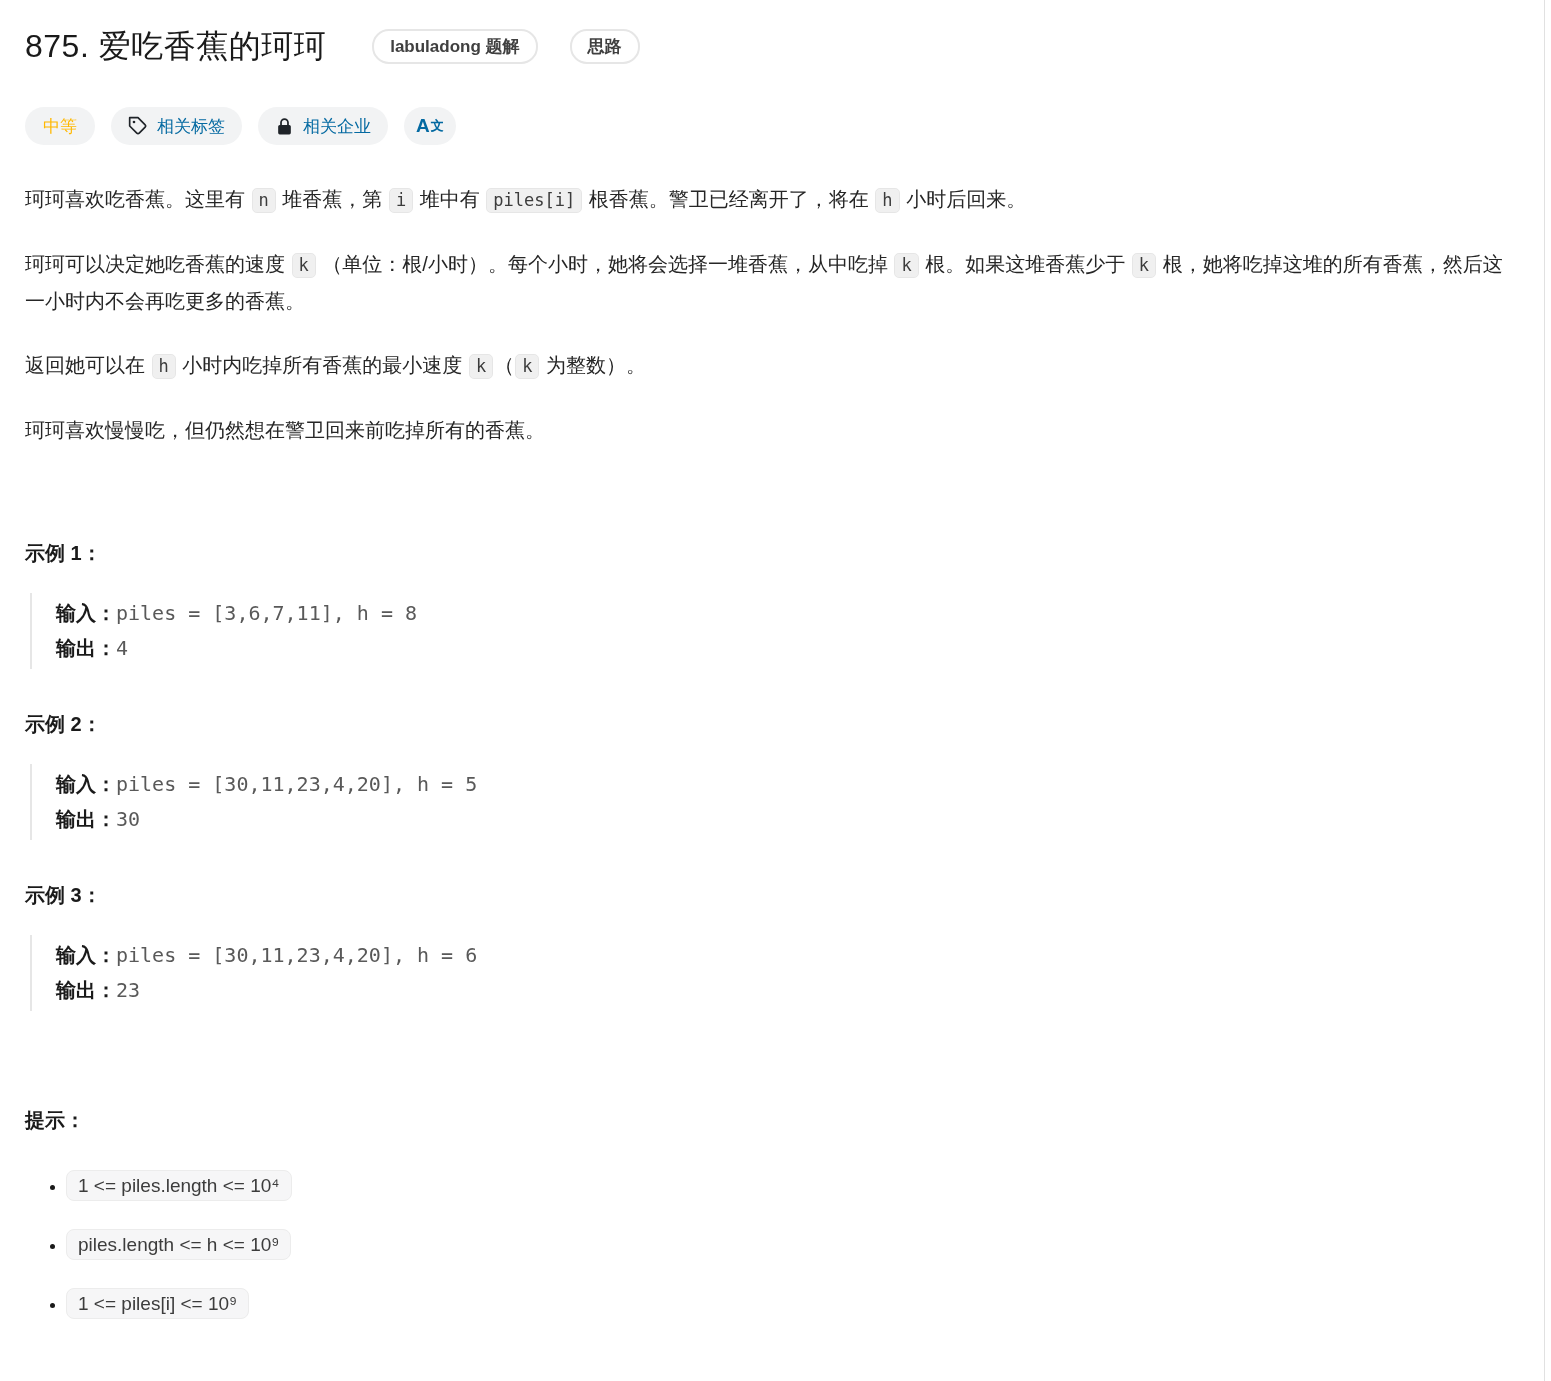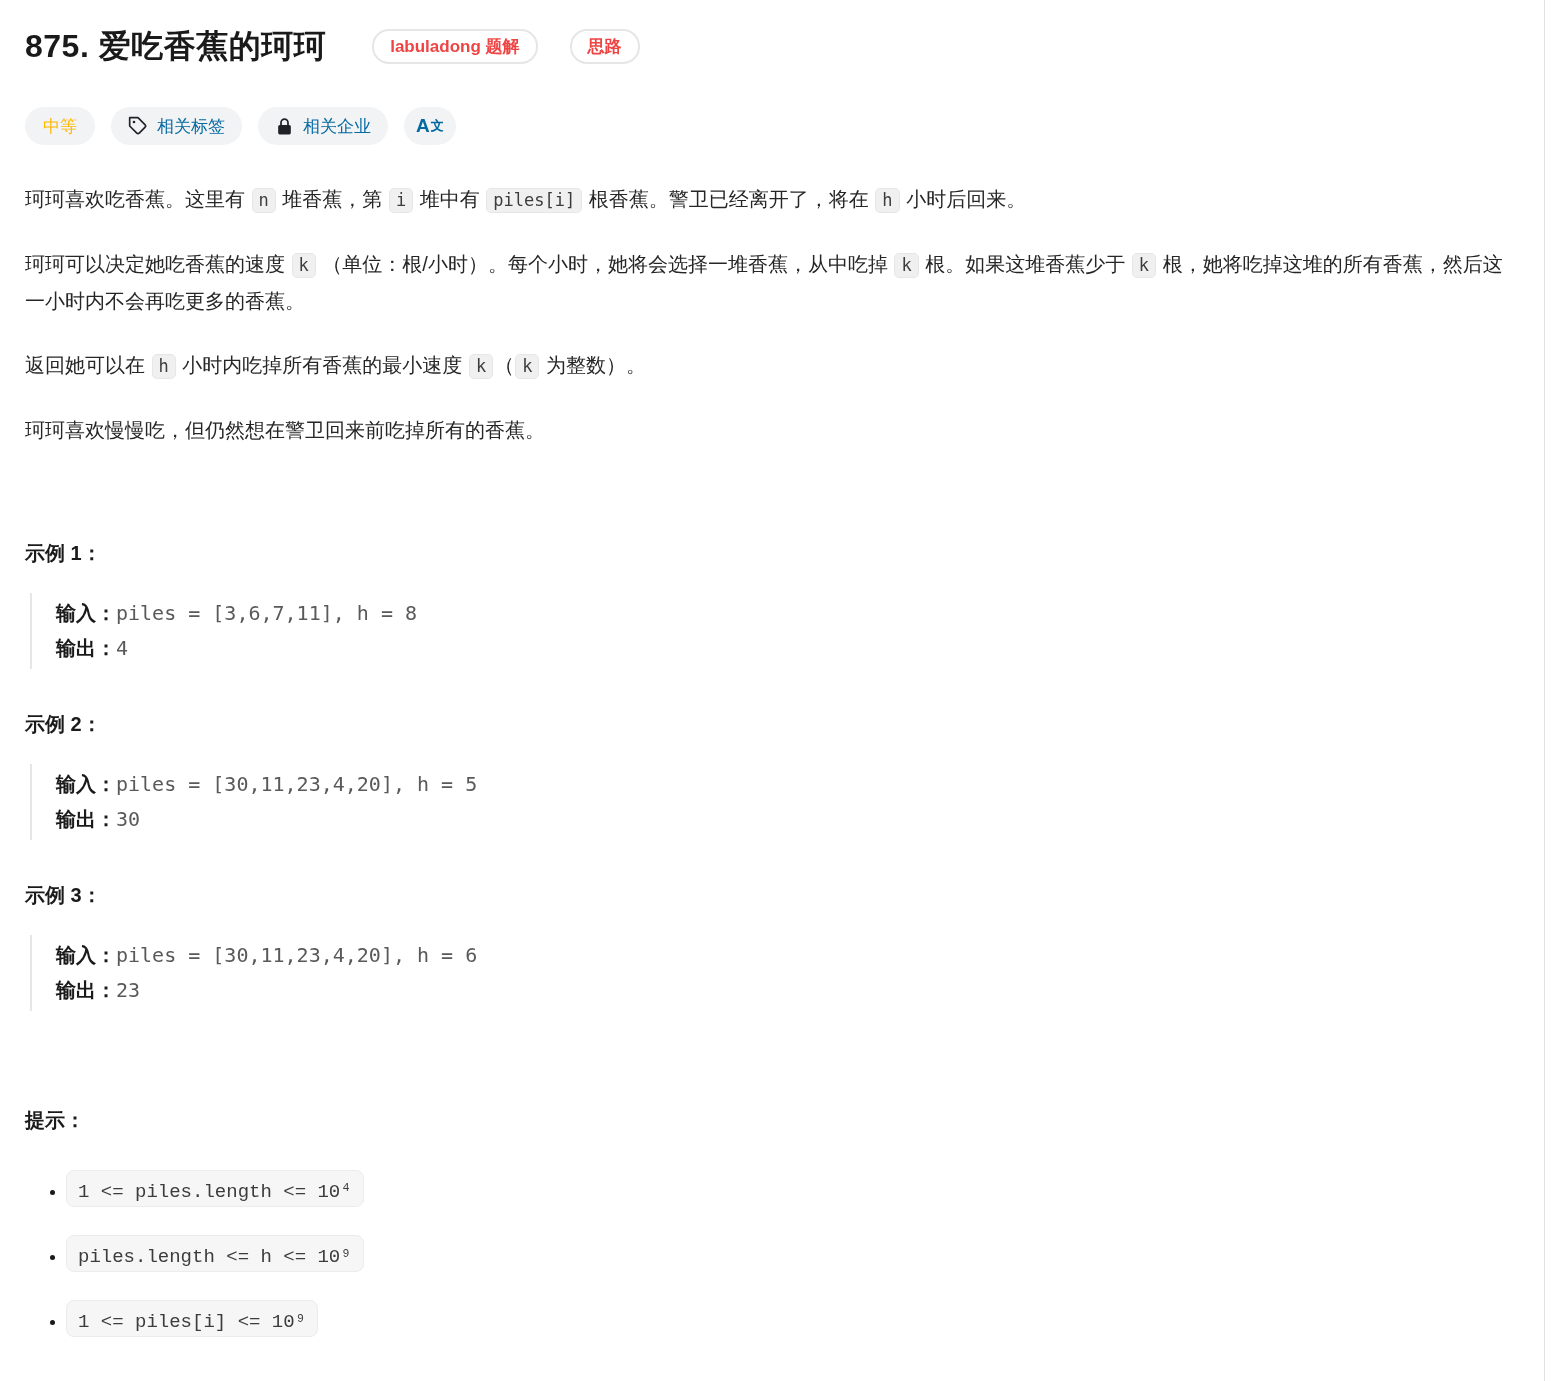--- a/index.html
+++ b/index.html
@@ -10,31 +10,31 @@
     font-family: "Liberation Sans", "DejaVu Sans", sans-serif;
     color: #262626;
     position: relative;
     overflow: hidden;
   }
   .page { padding: 27px 40px 0 25px; }
 
   
   .header-row { display: flex; align-items: center; }
   .page-title {
-    font-size: 32px; font-weight: 700; color: #1a1a1a;
+    font-size: 32px; font-weight: 400; color: #1a1a1a;
     margin: 0; letter-spacing: 0.5px; line-height: 1.2;
   }
   .badge-group { display: flex; align-items: center; gap: 32px; margin-left: 46px; }
   .pill-badge {
     display: inline-flex; align-items: center;
     background: #ffffff;
     border: 2px solid #e6e6e6;
     border-radius: 17px;
     padding: 4px 16px;
-    font-size: 17px; font-weight: 700; color: #ef4444;
+    font-size: 17px; font-weight: 700; color: #404040;
     cursor: pointer; white-space: nowrap;
   }
 
   
   .tag-row { display: flex; align-items: center; gap: 16px; margin-top: 42px; }
   .tag-pill {
     display: inline-flex; align-items: center; gap: 9px;
     height: 38px; padding: 0 17px;
     background: #f2f3f4; border-radius: 19px;
     font-size: 17px; color: #0369a1;
@@ -81,26 +81,26 @@
     font-size: 20px; color: #595959;
   }
 
   
   .hints { margin-top: 96px; }
   .hints ul { margin: 36px 0 0 0; padding-left: 41px; }
   .hints li { margin-bottom: 28px; color: #1a1a1a; }
   .hints li::marker { font-size: 16px; }
   .constraint-chip {
     display: inline-block;
-    font-family: Liberation Mono, monospace;
+    font-family: Liberation Sans, sans-serif;
     font-size: 19px; color: #3c3c3c;
     background: #f6f6f7;
     border: 1px solid #ececec;
     border-radius: 8px;
-    padding: 10px 11px 3px;
+    padding: 4px 11px 3px;
   }
 
   
   .panel-right-border {
     position: absolute; top: 0; right: 6px;
     width: 1px; height: 1381px; background: #e1e1e1;
   }
 </style>
 </head>
 <body>

